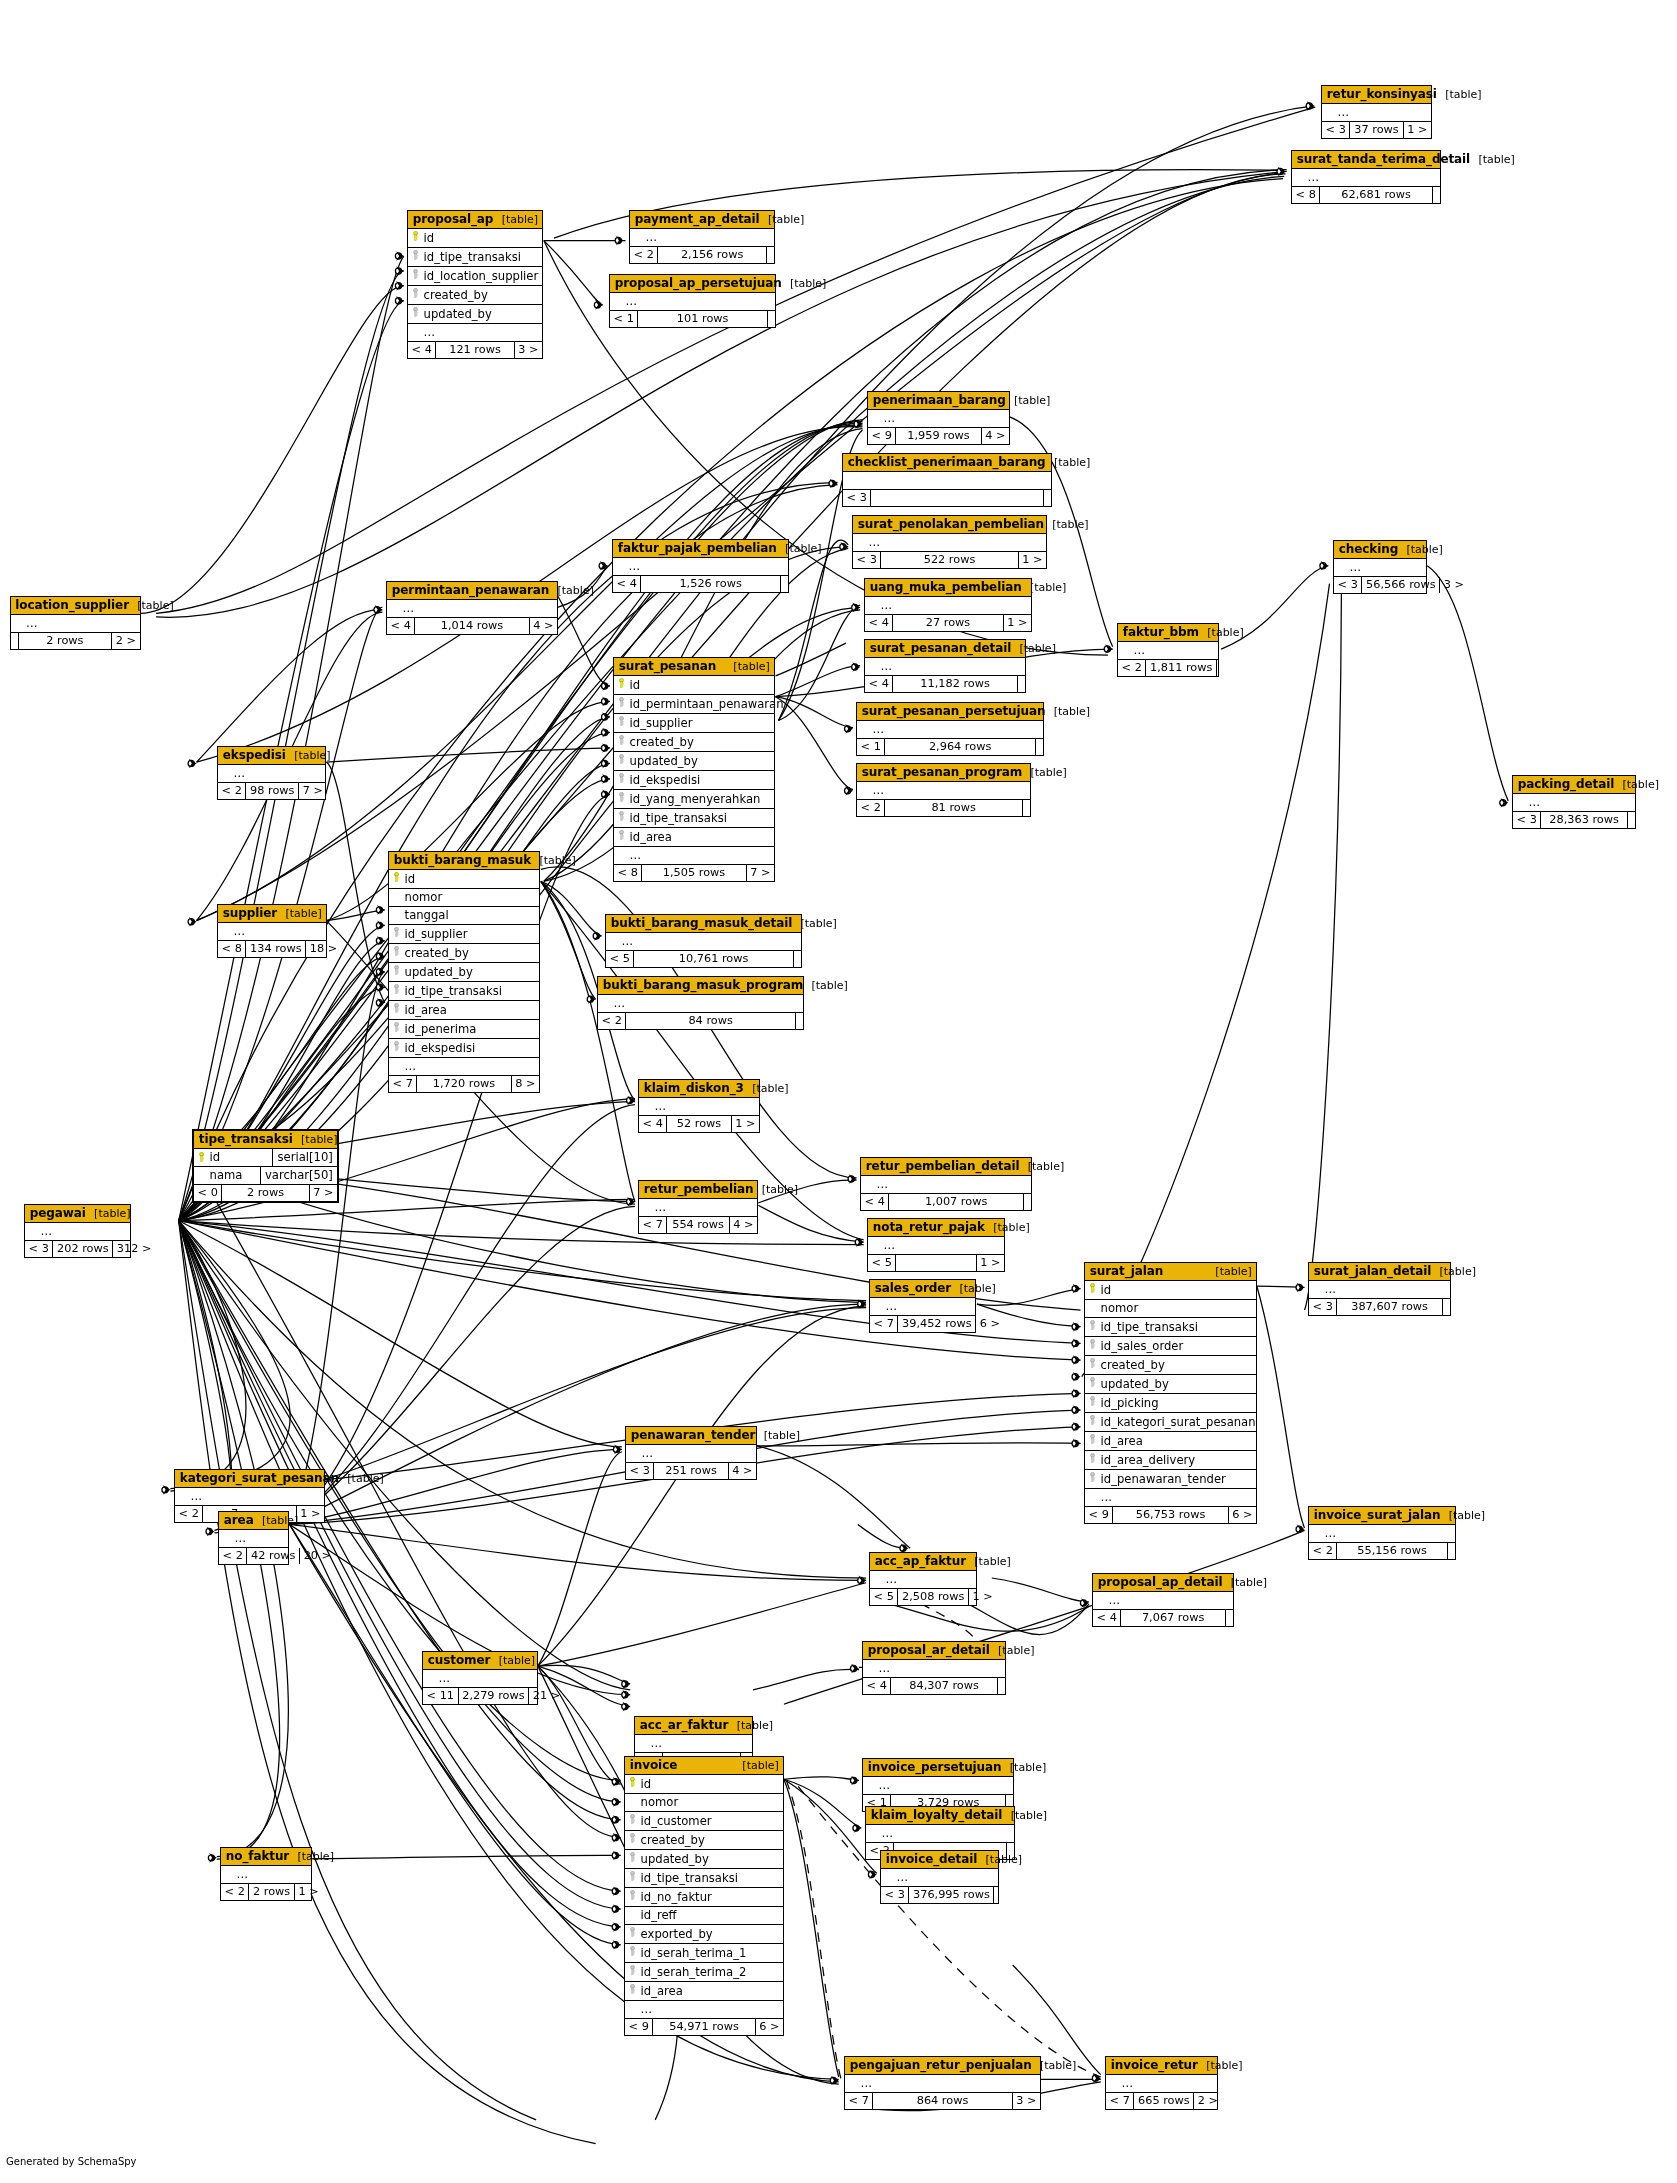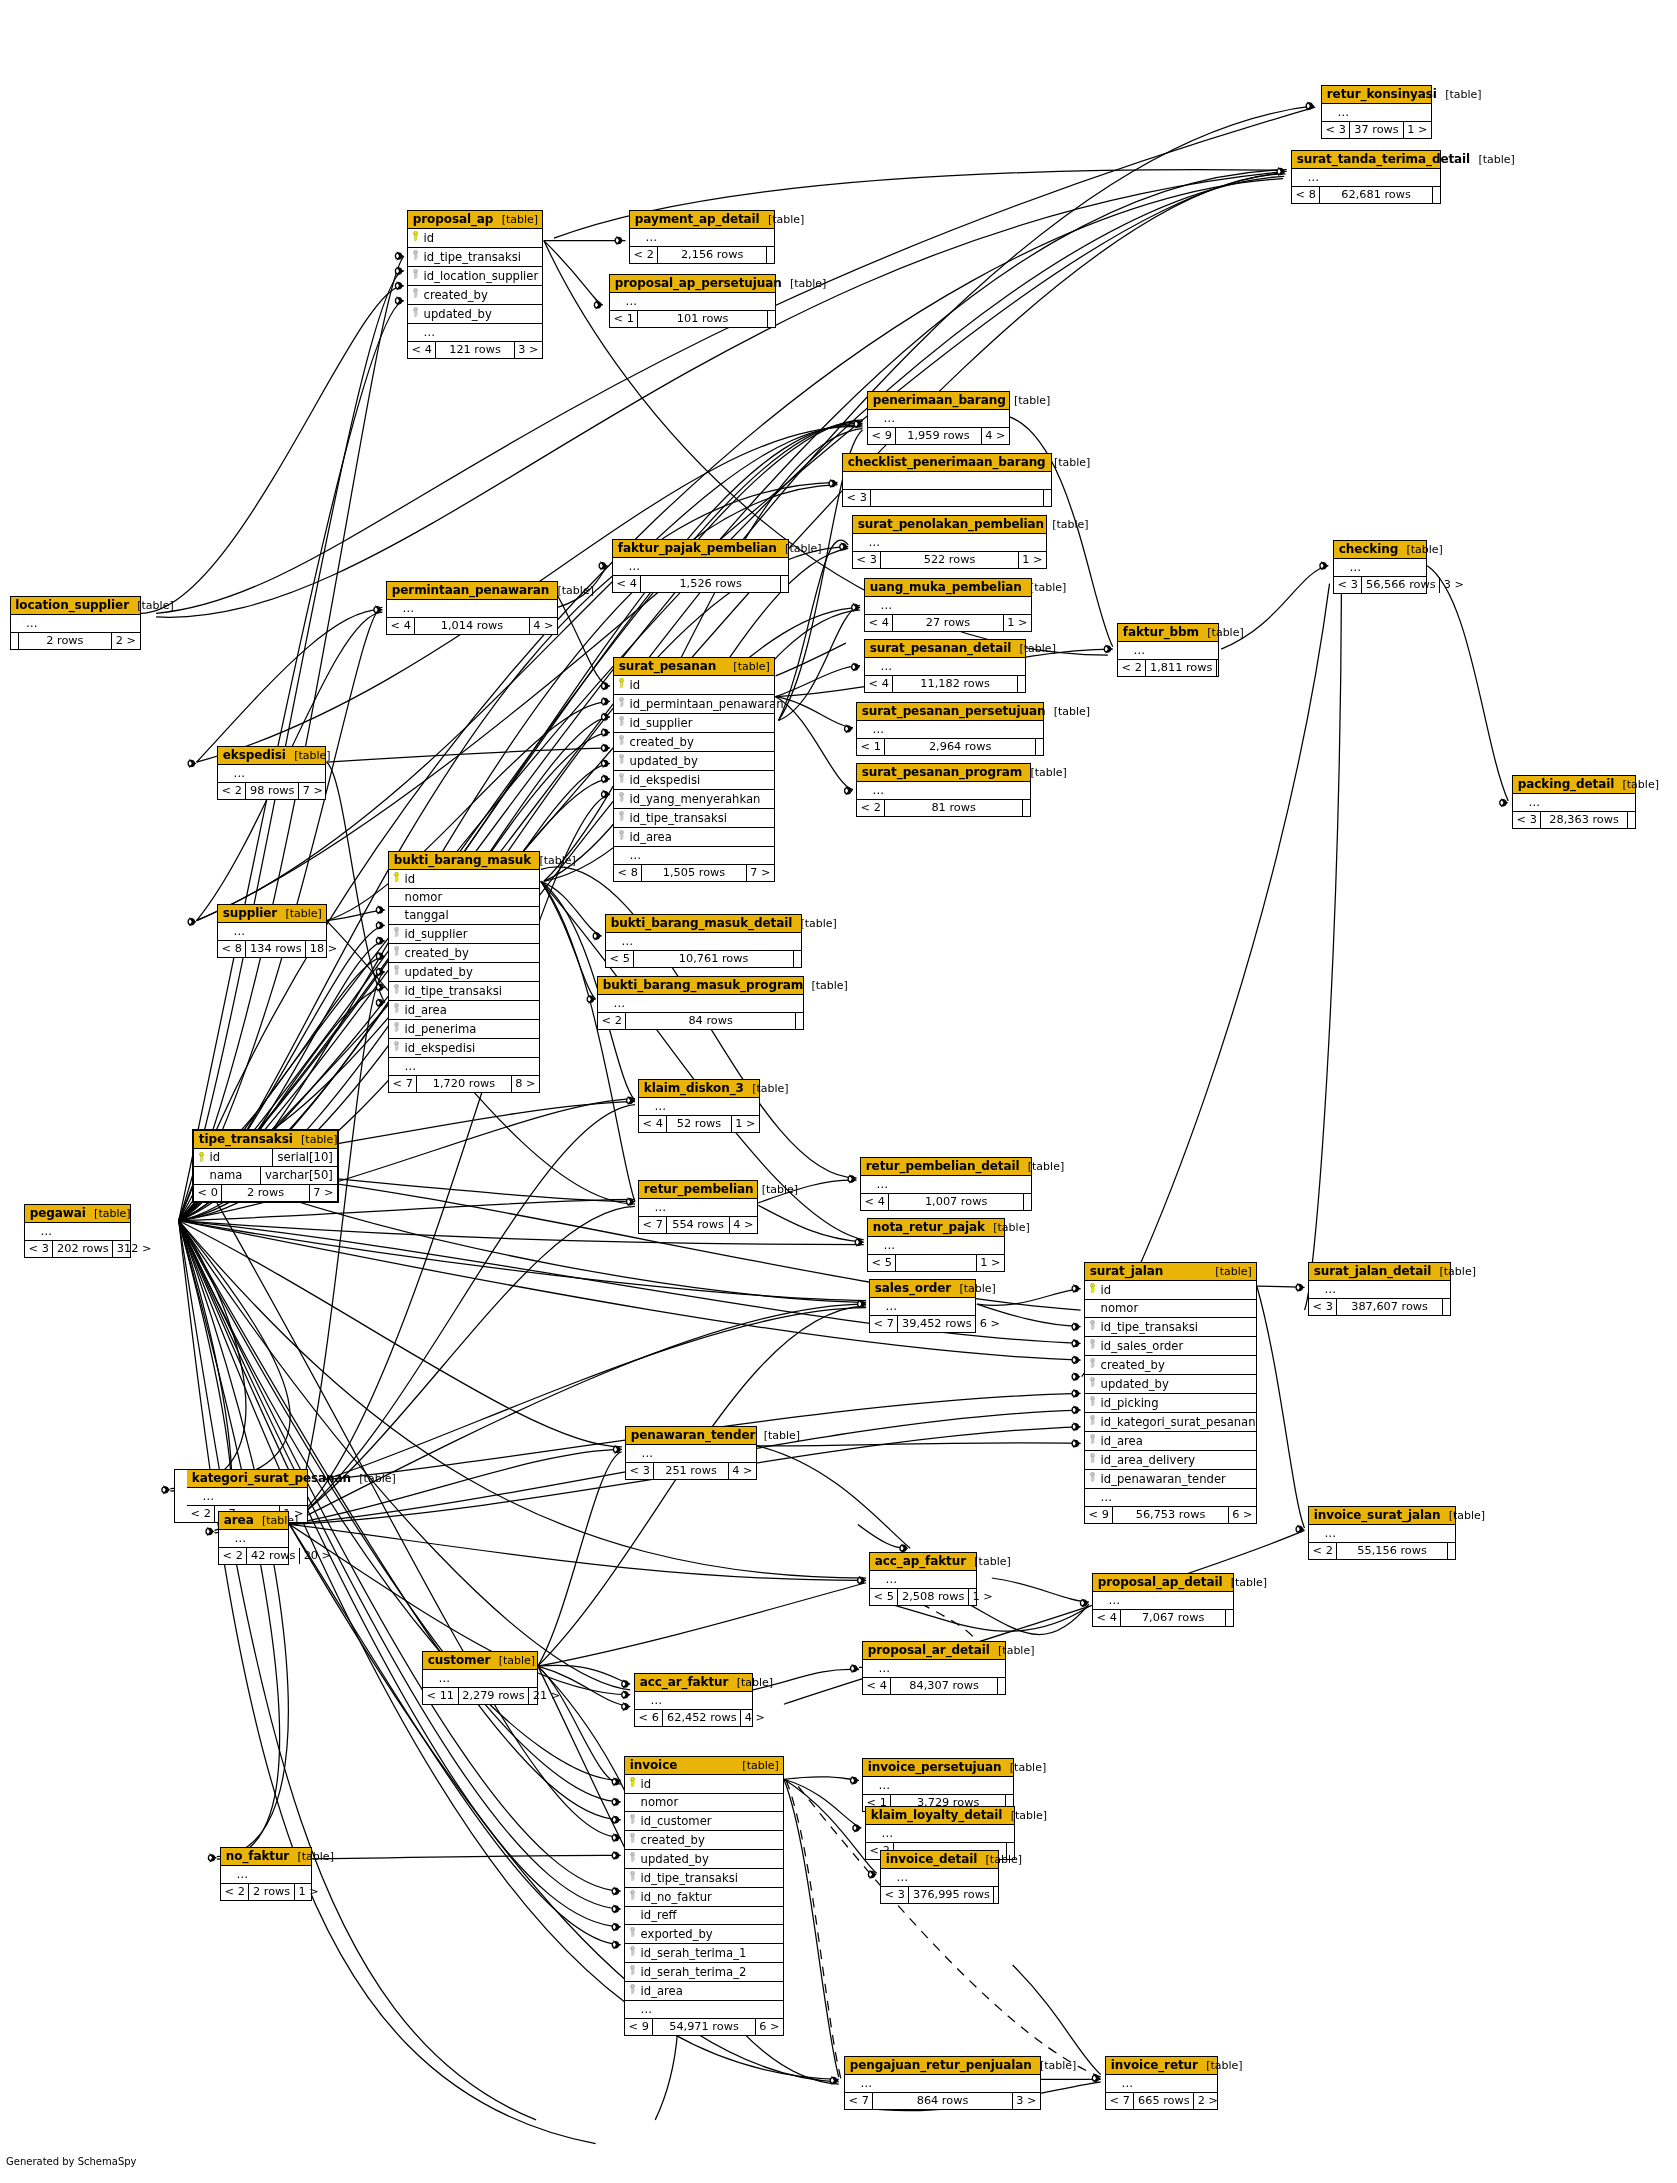--- a/index.html
+++ b/index.html
@@ -1375,21 +1375,21 @@
           <div class="col">
             <span class="lbl"><span class="pad"></span><span class="ellipsis">…</span></span>
           </div>
         </div>
         <div class="foot">
           <div class="f-left">&lt; 3</div>
           <div class="f-mid">251 rows</div>
           <div class="f-right">4 &gt;</div>
         </div>
       </div>
-      <div class="tbl" style="left: 174px; top: 1469px; width: 134px; padding-left: 12px;">
+      <div class="tbl" style="left: 174px; top: 1469px; width: 151px;">
         <div class="thead">
           <span class="tname">kategori_surat_pesanan</span>
           <span class="ttag">[table]</span>
         </div>
         <div class="cols">
           <div class="col">
             <span class="lbl"><span class="pad"></span><span class="ellipsis">…</span></span>
           </div>
         </div>
         <div class="foot">
@@ -1487,21 +1487,21 @@
           <div class="col">
             <span class="lbl"><span class="pad"></span><span class="ellipsis">…</span></span>
           </div>
         </div>
         <div class="foot">
           <div class="f-left">&lt; 11</div>
           <div class="f-mid">2,279 rows</div>
           <div class="f-right">21 &gt;</div>
         </div>
       </div>
-      <div class="tbl" style="left: 634px; top: 1673px; width: 119px;">
+      <div class="tbl" style="left: 634px; top: 1716px; width: 119px;">
         <div class="thead">
           <span class="tname">acc_ar_faktur</span>
           <span class="ttag">[table]</span>
         </div>
         <div class="cols">
           <div class="col">
             <span class="lbl"><span class="pad"></span><span class="ellipsis">…</span></span>
           </div>
         </div>
         <div class="foot">

